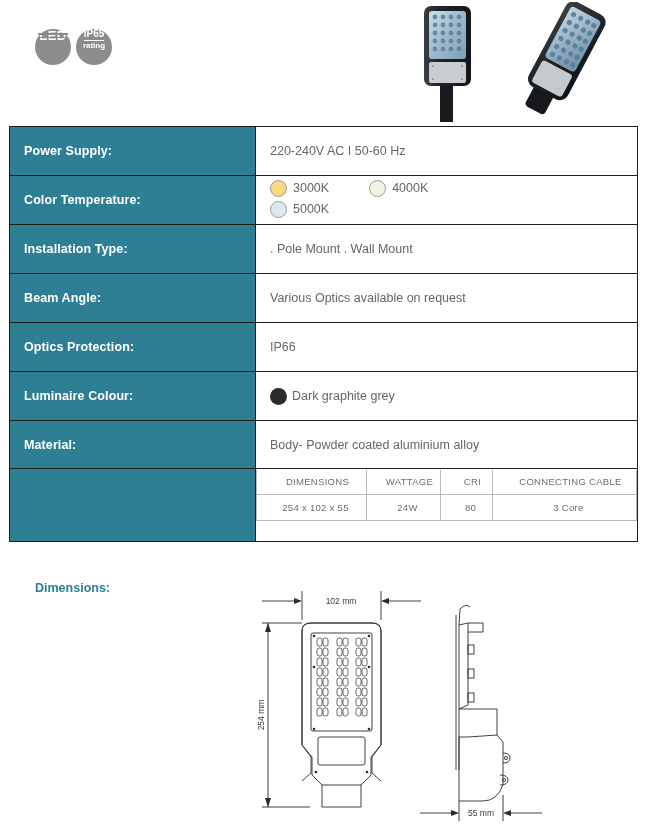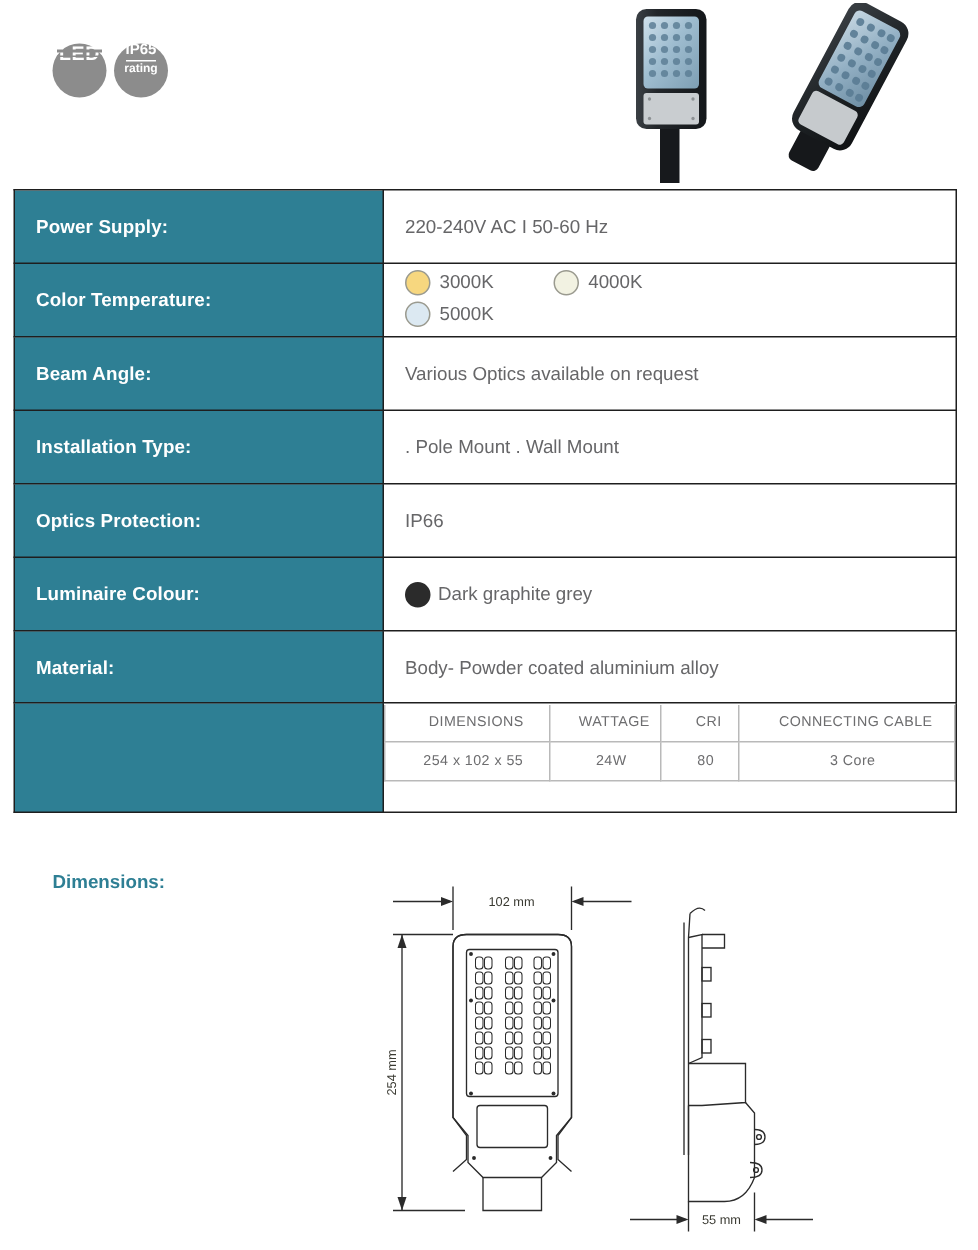--- a/index.html
+++ b/index.html
@@ -346,27 +346,27 @@
             <span class="kelvin-item">
               <span class="k-dot" style="background:#dce9f2"></span>
               <span class="k-label">5000K</span>
             </span>
           </span>
         </span>
       </td>
     </tr>
 
     <tr class="r-h">
+      <td class="label-cell">Installation Type:</td>
+      <td class="value-cell">. Pole Mount   . Wall Mount</td>
+    </tr>
+
+    <tr class="r-h">
       <td class="label-cell">Beam Angle:</td>
       <td class="value-cell">Various Optics available on request</td>
-    </tr>
-
-    <tr class="r-h">
-      <td class="label-cell">Installation Type:</td>
-      <td class="value-cell">. Pole Mount   . Wall Mount</td>
     </tr>
 
     <tr class="r-h">
       <td class="label-cell">Optics Protection:</td>
       <td class="value-cell">IP66</td>
     </tr>
 
     <tr class="r-h">
       <td class="label-cell">Luminaire Colour:</td>
       <td class="value-cell">

